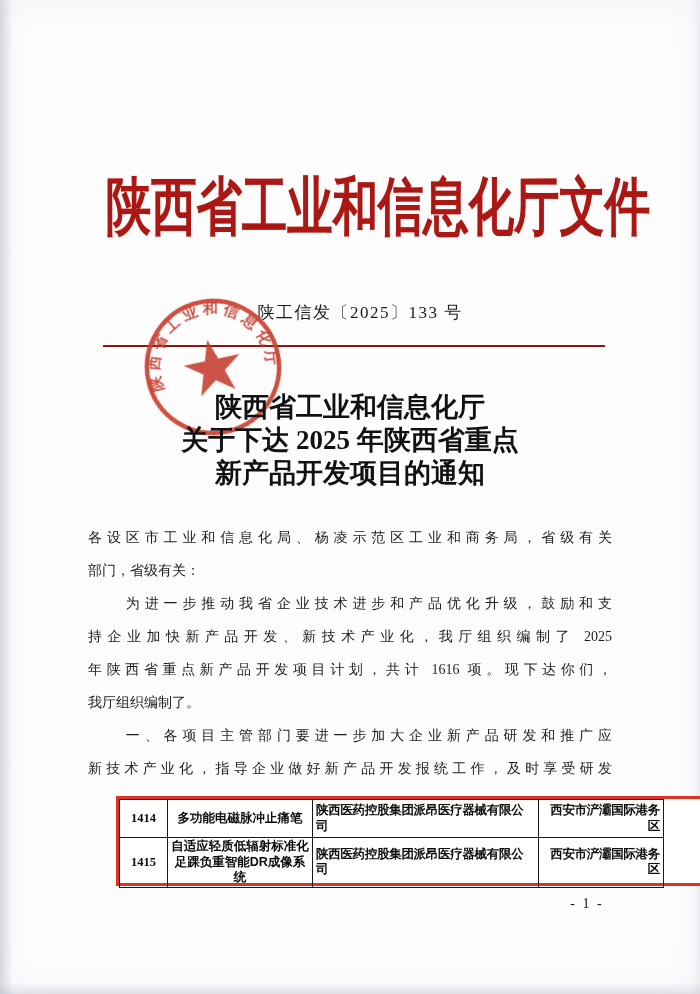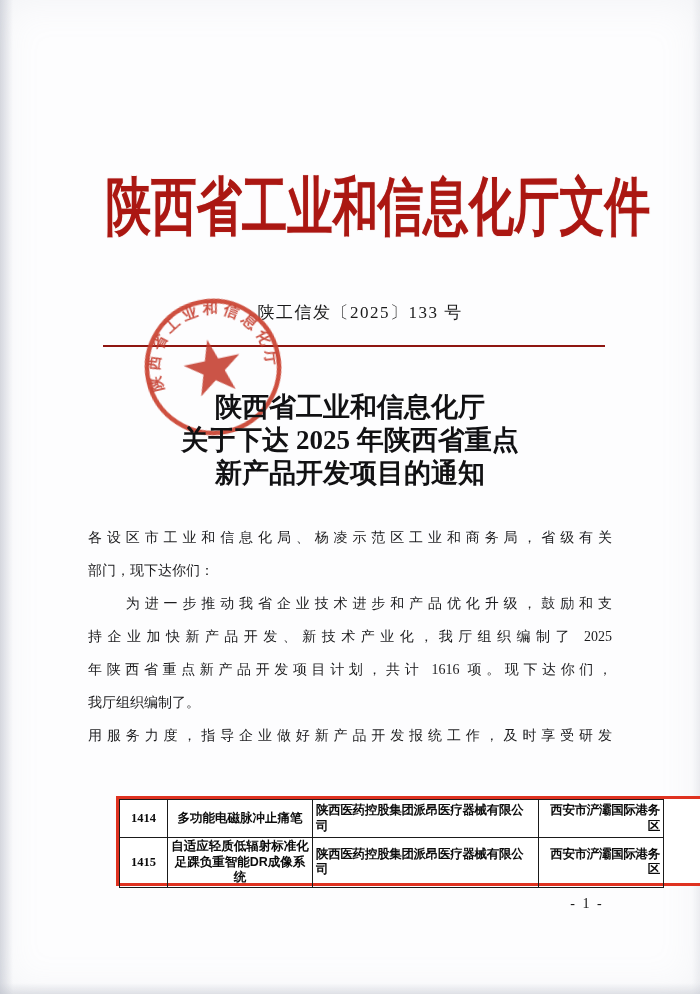--- a/index.html
+++ b/index.html
@@ -118,26 +118,27 @@
   </svg>
 
   <div class="doc-title">
     <div>陕西省工业和信息化厅</div>
     <div>关于下达 2025 年陕西省重点</div>
     <div>新产品开发项目的通知</div>
   </div>
 
   <div class="body-text">
     <div class="ln">各设区市工业和信息化局、杨凌示范区工业和商务局，省级有关</div>
-    <div class="ln-end">部门，现下达你们：</div>
+    <div class="ln-end">部门，省级有关：</div>
     <div class="ln">　　为进一步推动我省企业技术进步和产品优化升级，鼓励和支</div>
     <div class="ln">持企业加快新产品开发、新技术产业化，我厅组织编制了 2025</div>
     <div class="ln">年陕西省重点新产品开发项目计划，共计 1616 项。现下达你们，</div>
     <div class="ln-end">我厅组织编制了。</div>
-    <div class="ln">用服务力度，指导企业做好新产品开发报统工作，及时享受研发</div>
+    <div class="ln">　　一、各项目主管部门要进一步加大企业新产品研发和推广应</div>
+    <div class="ln">新技术产业化，指导企业做好新产品开发报统工作，及时享受研发</div>
   </div>
 
   <div class="annot-table">
     <table class="grid">
       <tbody>
         <tr class="r1">
           <td class="c-no">1414</td>
           <td class="c-prod">多功能电磁脉冲止痛笔</td>
           <td class="c-comp">陕西医药控股集团派昂医疗器械有限公司</td>
           <td class="c-dist">西安市浐灞国际港务区</td>

